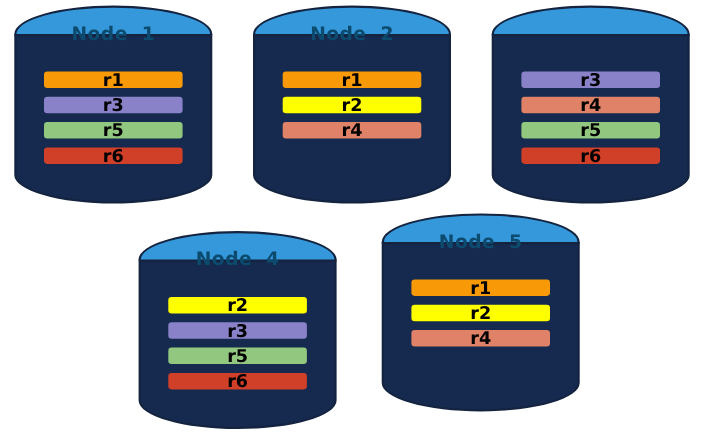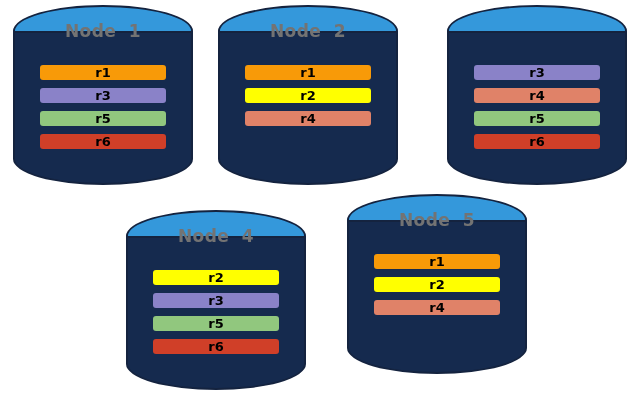--- a/index.html
+++ b/index.html
@@ -54,21 +54,21 @@
 
   .node-label {
     position: absolute;
     left: 0;
     top: 0;
     width: 180px;
     height: 52px;
     display: flex;
     align-items: center;
     justify-content: center;
-    color: #737373;
+    color: #0c4a6e;
     font-size: 17px;
     font-weight: bold;
     letter-spacing: 0.4px;
     white-space: pre;
     pointer-events: none;
   }
 
   .bars {
     position: absolute;
     left: 27px;
@@ -77,29 +77,29 @@
   }
 
   .bar {
     position: relative;
     height: 15px;
     margin-bottom: 8px;
     border-radius: 3px;
     display: flex;
     align-items: center;
     justify-content: center;
-    font-size: 13px;
+    font-size: 16px;
     font-weight: bold;
     color: #000000;
     line-height: 1;
   }
 
   
   #node-1 { left: 13px;  top: 5px;   }
-  #node-2 { left: 218px; top: 5px;   }
+  #node-2 { left: 230px; top: 5px;   }
   #node-3 { left: 447px; top: 5px;   }
   #node-4 { left: 126px; top: 210px; }
   #node-5 { left: 347px; top: 194px; }
 </style>
 </head>
 <body>
 
 <div id="diagram">
 
   <div class="node" id="node-1">

